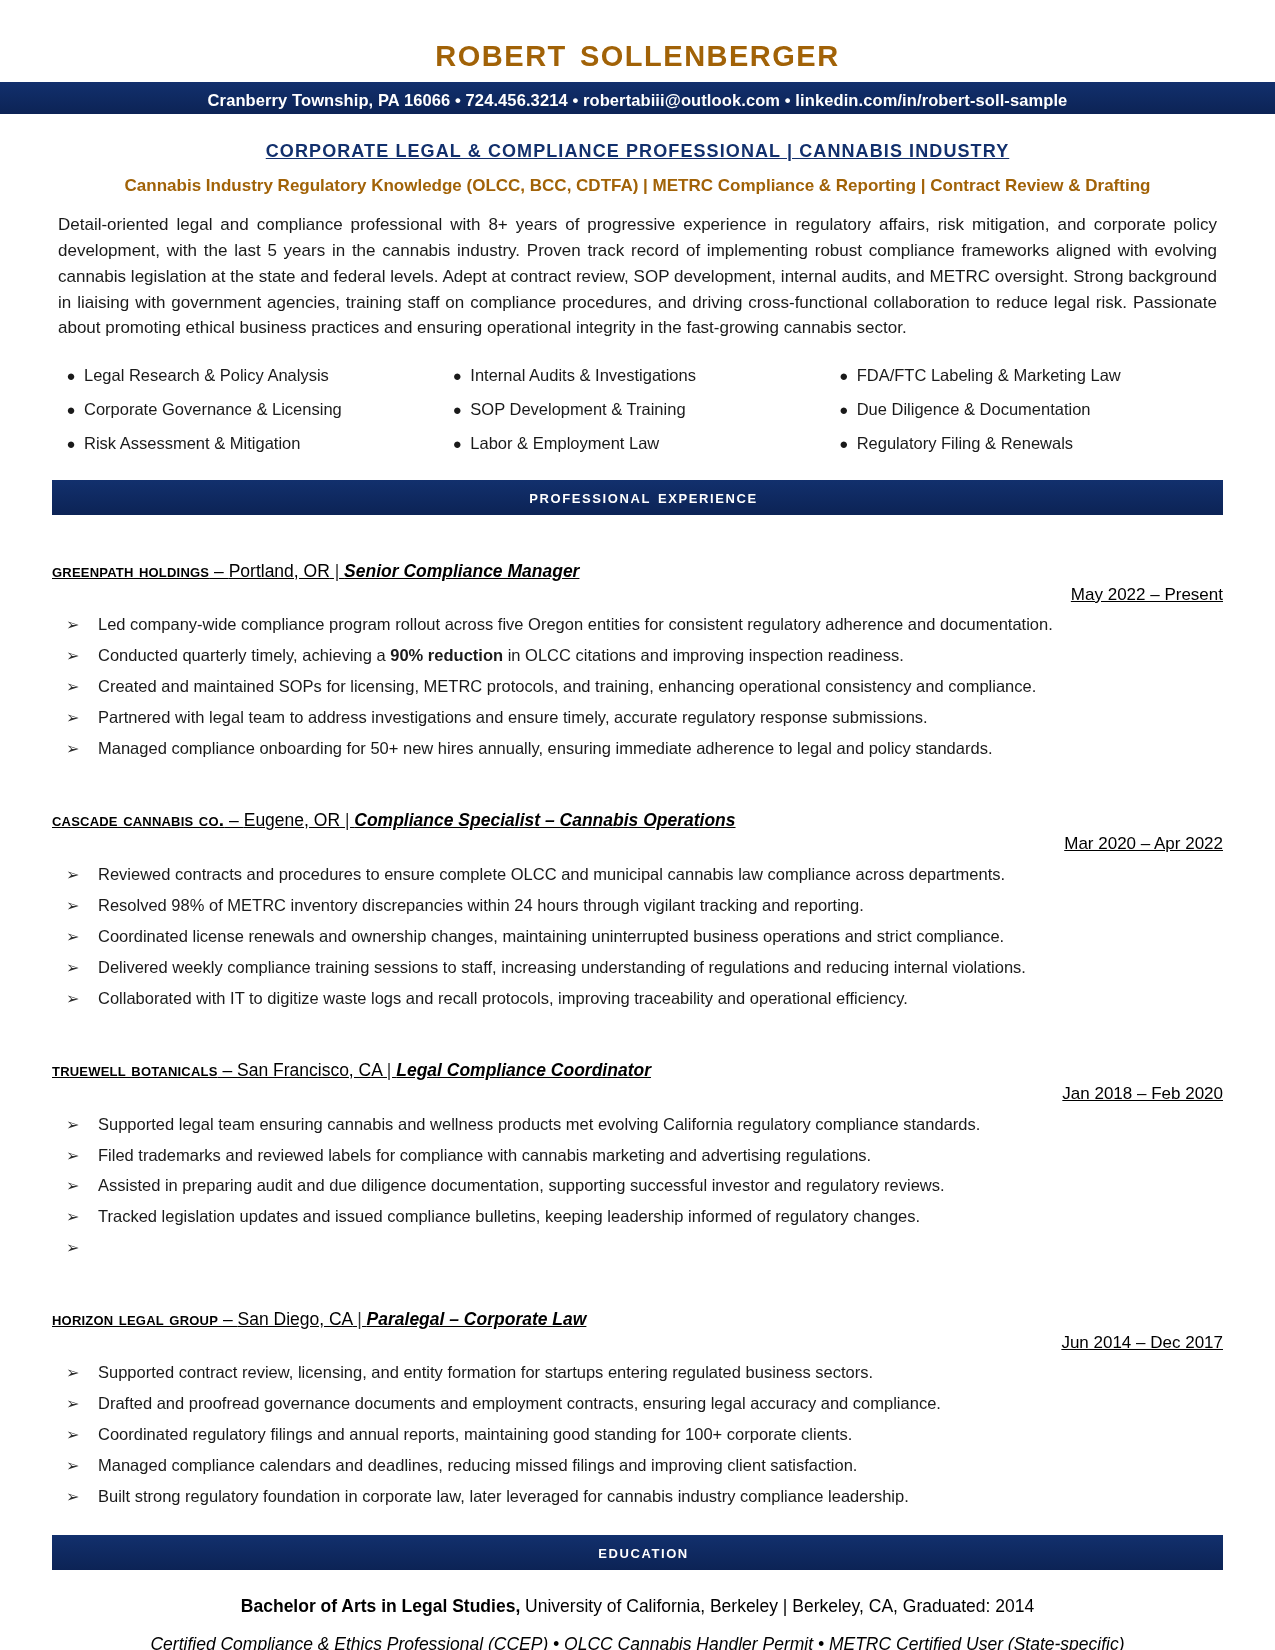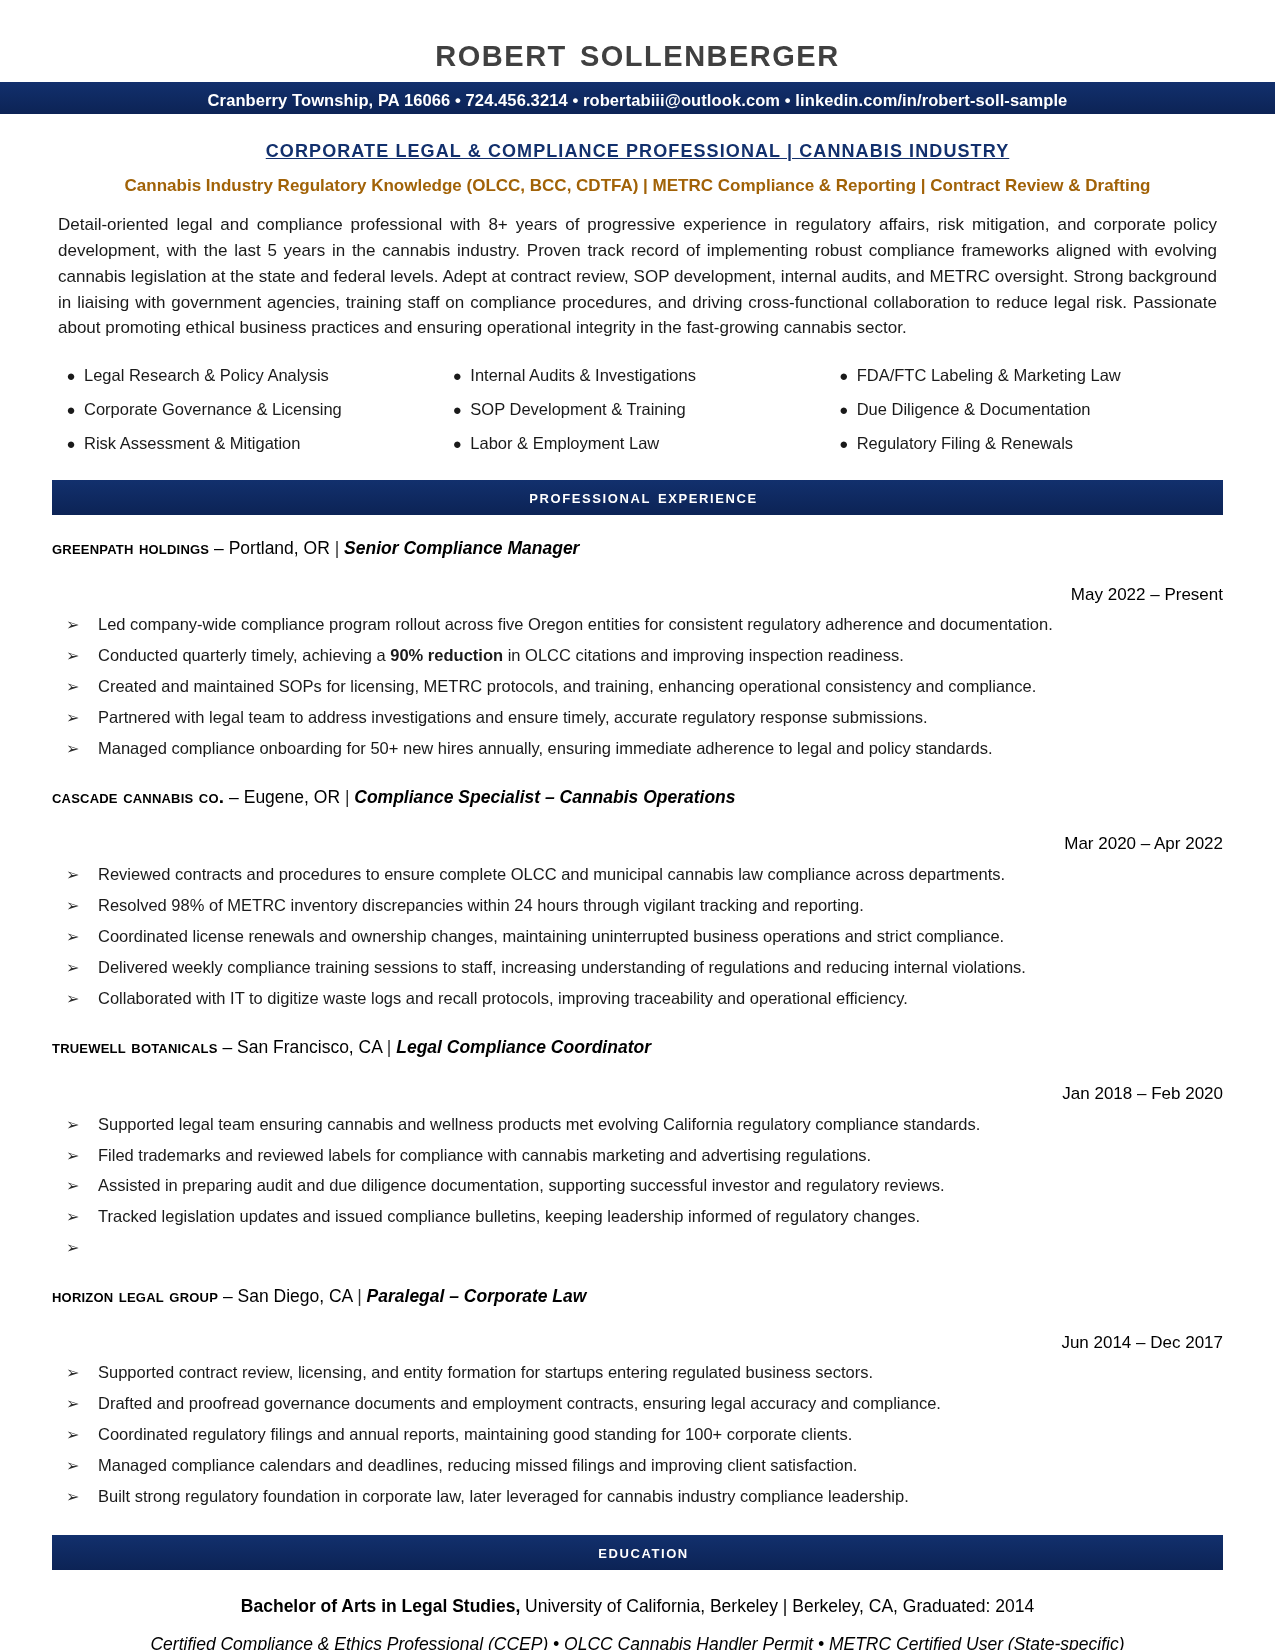--- a/index.html
+++ b/index.html
@@ -29,21 +29,21 @@
     padding-top: 30px;
     padding-bottom: 8px;
   }
   .name {
     font-family: "Liberation Sans", sans-serif;
     font-size: 42px;
     font-weight: bold;
     letter-spacing: 1.5px;
     font-variant: small-caps;
     text-transform: lowercase;
-    color: #404040;
+    color: #a16207;
     line-height: 1.05;
   }
   .name::first-letter { }
 
   
   .contact-bar {
     background: #102a60;
     background: linear-gradient(to bottom, #12306d 0%, #0c2355 100%);
     color: #ffffff;
     text-align: center;
@@ -116,24 +116,25 @@
     letter-spacing: 1.6px;
     padding: 6px 0 7px 12px;
     margin: 22px 52px 0 52px;
   }
 
   
   .jobs { margin: 0 52px 0 52px; }
   .job { margin-top: 22px; }
   .job-head {
     display: flex;
-    align-items: flex-start;
+    align-items: center;
     justify-content: space-between;
     font-size: 17.5px;
     margin-bottom: 5px;
+    text-decoration: underline;
   }
   .job-head-left { flex: 1 1 auto; }
   .company {
     font-weight: bold;
     font-variant: small-caps;
     text-transform: lowercase;
     font-size: 19px;
     letter-spacing: 0.2px;
   }
   .sep-dash { font-weight: normal; }

